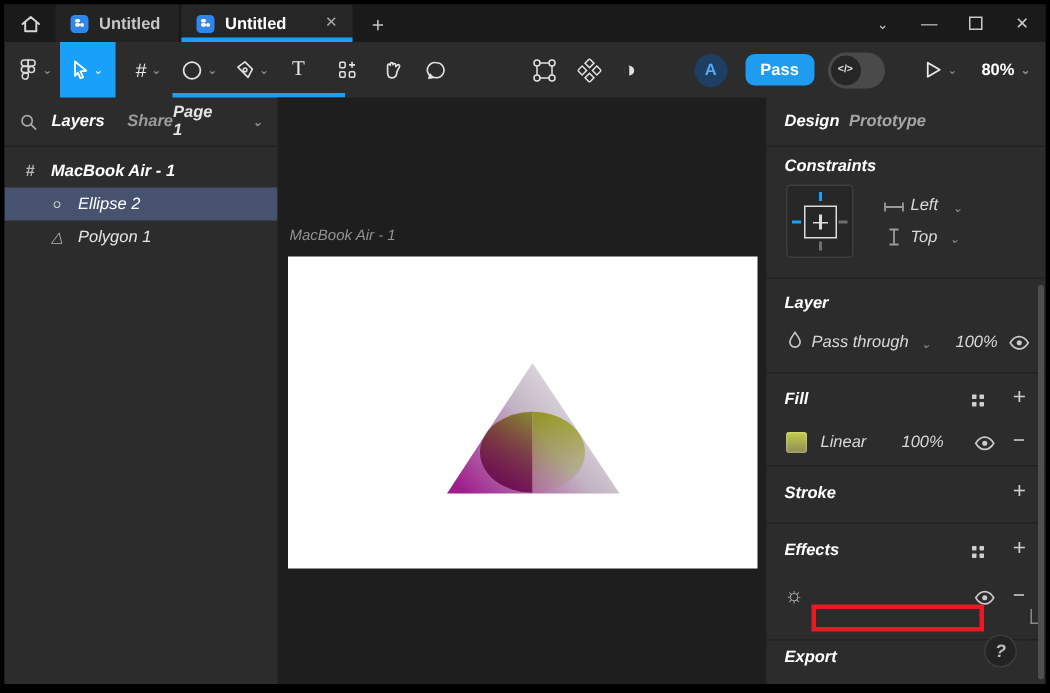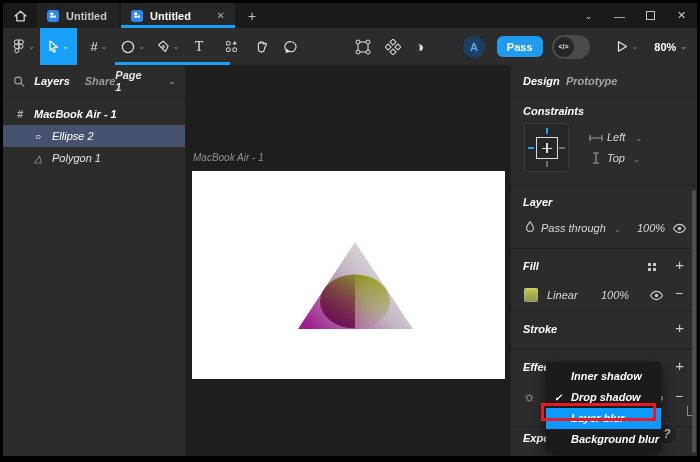--- a/index.html
+++ b/index.html
@@ -400,34 +400,19 @@
         <circle cx="7.5" cy="5.5" r="1.7" fill="#c9c9c9"></circle>
       </svg>
       <span class="rp-abs minus" style="left:164px;top:323px;">−</span>
       <div class="divider" style="top:361px;"></div>
 
       <span class="rp-abs rp-title" style="left:12px;top:367px;">Export</span>
       <div class="help-btn">?</div>
       <div class="corner-mark"></div>
       <div class="scroll-thumb"></div>
 
-      <div class="menu">
-        <div class="menu-item">
-          <span>Inner shadow</span>
-        </div>
-        <div class="menu-item">
-          <span class="check">✓</span>
-          <span>Drop shadow</span>
-        </div>
-        <div class="menu-item highlight">
-          <span>Layer blur</span>
-        </div>
-        <div class="menu-item">
-          <span>Background blur</span>
-        </div>
-      </div>
       <div class="annotation"></div>
 
     </div>
   </div>
 
 </div>
 </div>
 
 </body></html>

